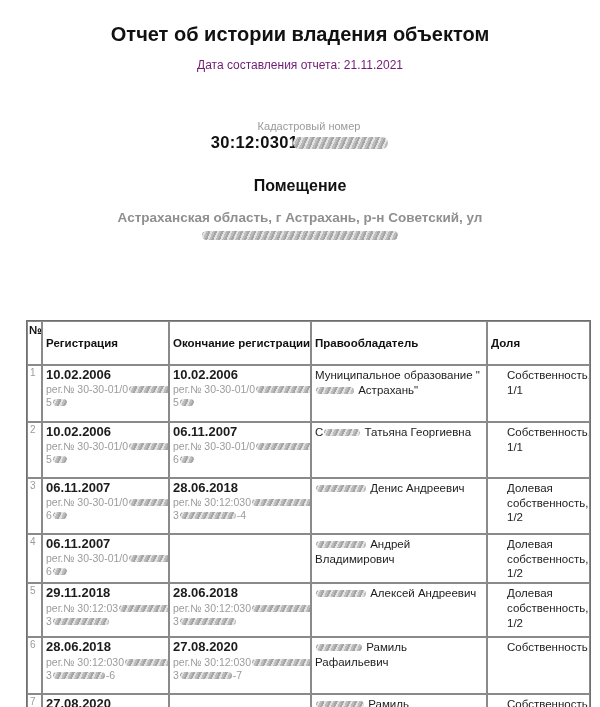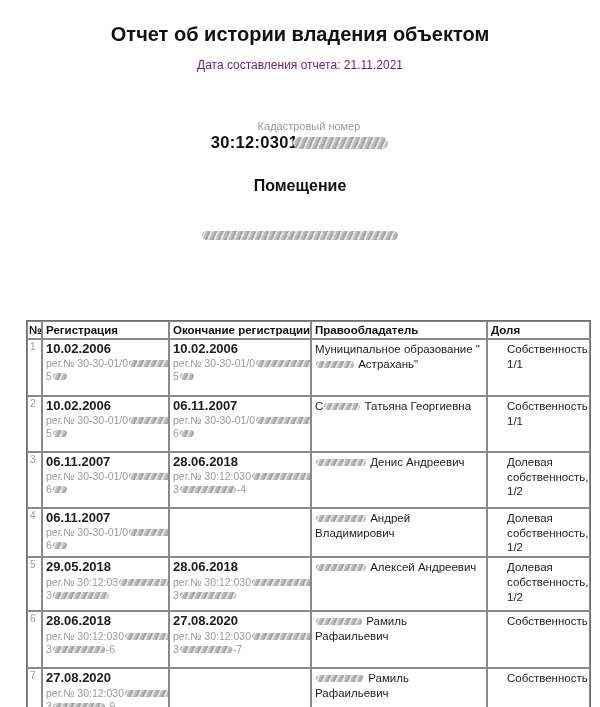--- a/index.html
+++ b/index.html
@@ -42,21 +42,21 @@
     table-layout:fixed;border-collapse:separate;border-spacing:0;
     width:563px;margin:77px 0 0 26px;
     border:1px solid #6e6e6e;
   }
   th,td{
     box-sizing:border-box;border:1px solid #8a8a8a;
     vertical-align:top;overflow:hidden;
   }
   th{
     font-size:11.5px;font-weight:bold;color:#111111;text-align:left;
-    padding:2px 3px;height:18px;white-space:nowrap;
+    padding:15px 3px;height:18px;white-space:nowrap;
   }
   th.h-num{padding:2px 1px;}
   td{padding:1px 4px 1px 3px;}
   .c-num{color:#9b9b9b;font-size:10px;padding-left:2px;}
   .cell-date{font-weight:bold;font-size:13px;color:#1c1c1c;line-height:1.25;}
   .reg-num{font-size:10.5px;color:#9b9b9b;line-height:1.24;white-space:nowrap;}
   .c-owner{font-size:11.5px;color:#1c1c1c;line-height:1.3;padding-top:2px;}
   .c-share{font-size:11.5px;color:#1c1c1c;line-height:1.3;padding-top:2px;padding-left:19px;}
 </style>
 </head>
@@ -65,21 +65,21 @@
 <h1 class="title">Отчет об истории владения объектом</h1>
 
 <div class="subtitle">Дата составления отчета: 21.11.2021</div>
 
 <div class="cad-label">Кадастровый номер</div>
 
 <div class="cad-number"><span>30:12:0301</span><span class="redact cad"></span></div>
 
 <div class="obj-type">Помещение</div>
 
-<div class="address"><br><span class="redact addr"></span></div>
+<div class="address"><span>Астраханская область, г Астрахань, р-н Советский, ул</span><br><span class="redact addr"></span></div>
 
 <table class="history">
   <colgroup>
     <col style="width:15px">
       <col style="width:127px">
       <col style="width:142px">
       <col style="width:176px">
       <col style="width:103px">
   </colgroup>
   <thead>
@@ -144,21 +144,21 @@
           <div class="reg-num">рег.№ 30-30-01/0<span class="redact" style="width: 58px;"></span></div>
           <div class="reg-num">6<span class="redact" style="width: 14px;"></span></div>
         </td>
         <td class="c-reg"></td>
         <td class="c-owner"><span class="redact" style="width: 50px;"></span> Андрей Владимирович</td>
         <td class="c-share">Долевая собственность, 1/2</td>
       </tr>
       <tr style="height: 54px;">
         <td class="c-num">5</td>
         <td class="c-reg">
-          <div class="cell-date">29.05.2018</div>
+          <div class="cell-date">29.11.2018</div>
           <div class="reg-num">рег.№ 30:12:03<span class="redact" style="width: 66px;"></span></div>
           <div class="reg-num">3<span class="redact" style="width: 56px;"></span></div>
         </td>
         <td class="c-reg">
           <div class="cell-date">28.06.2018</div>
           <div class="reg-num">рег.№ 30:12:030<span class="redact" style="width: 62px;"></span></div>
           <div class="reg-num">3<span class="redact" style="width: 56px;"></span></div>
         </td>
         <td class="c-owner"><span class="redact" style="width: 50px;"></span> Алексей Андреевич</td>
         <td class="c-share">Долевая собственность, 1/2</td>

